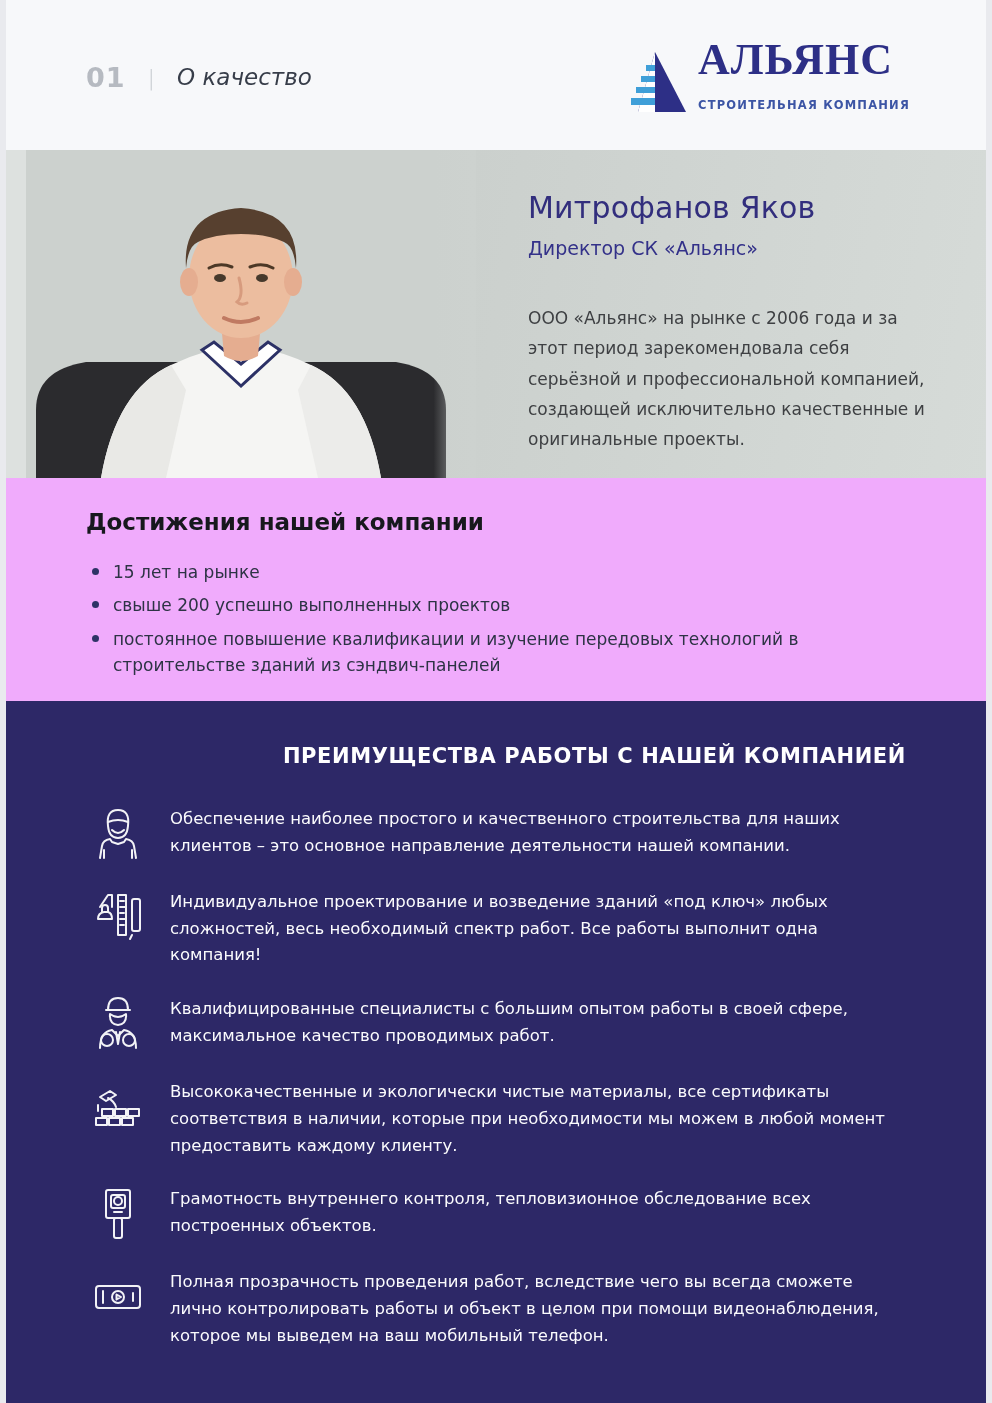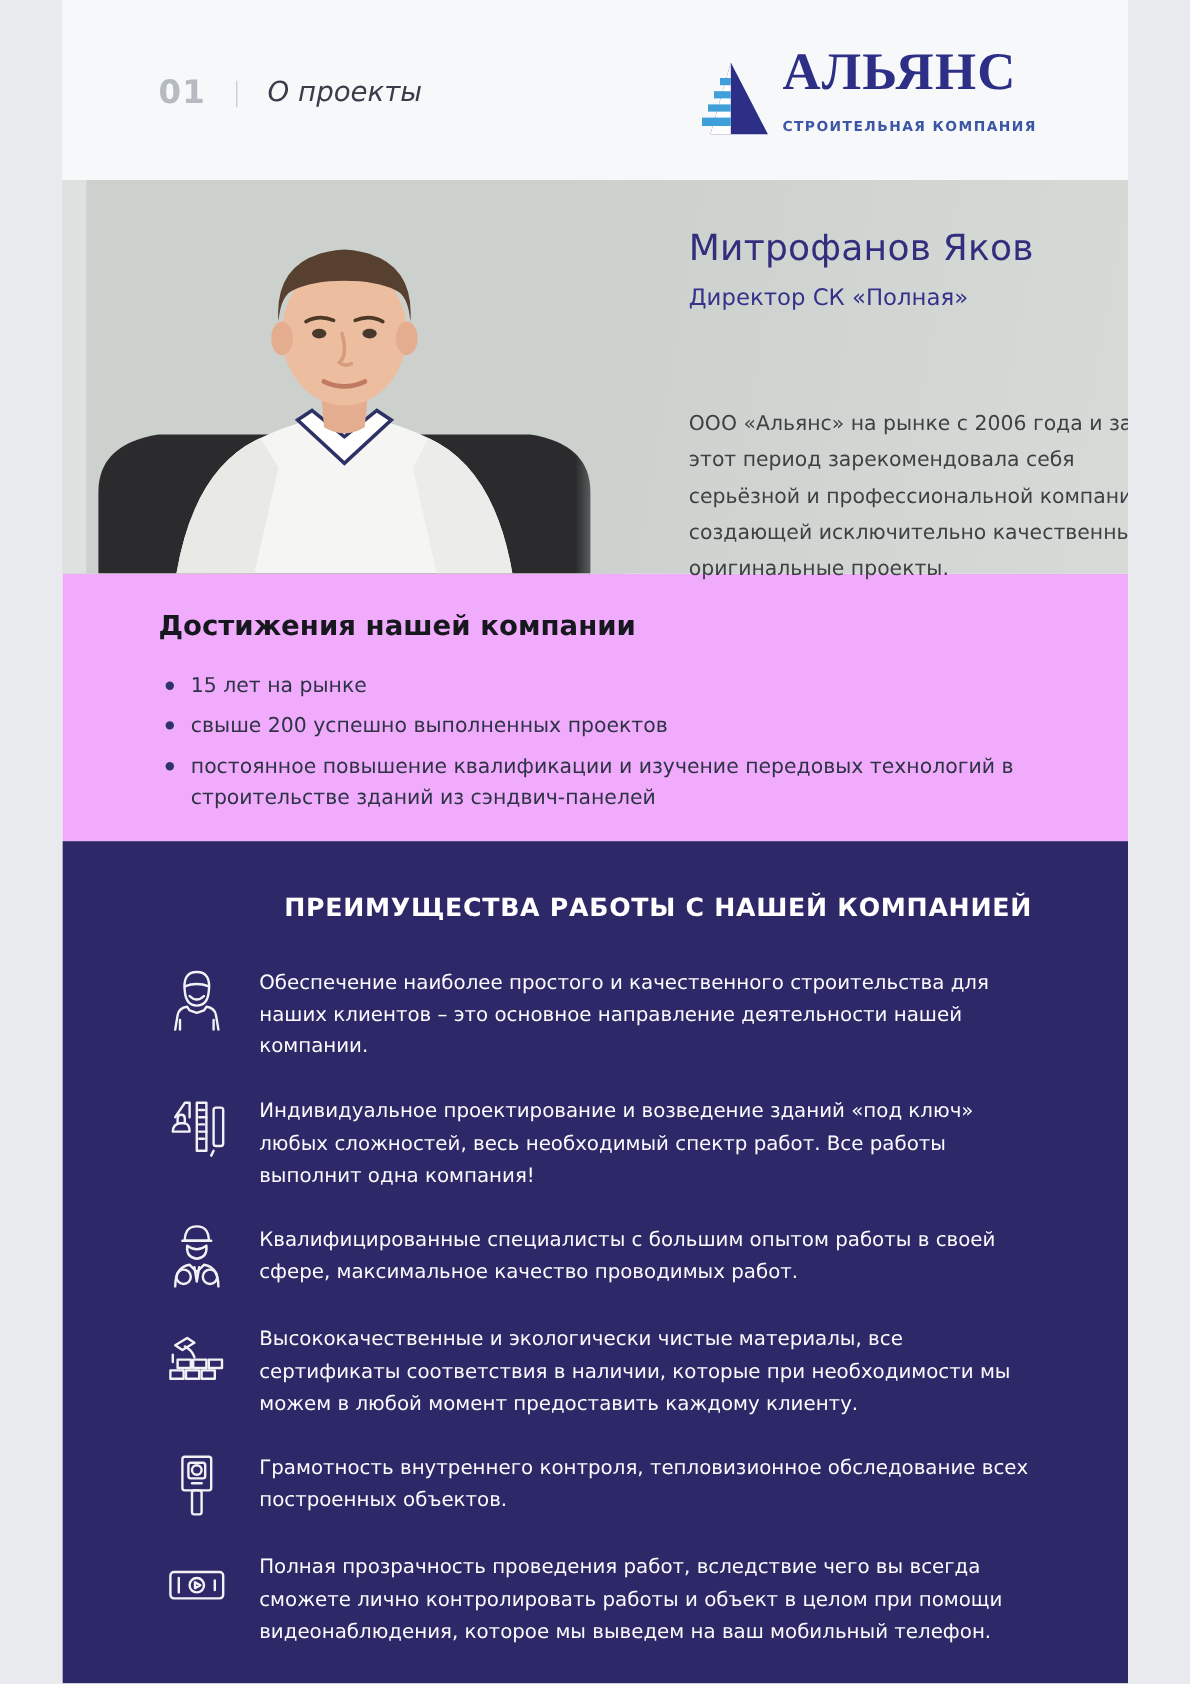--- a/index.html
+++ b/index.html
@@ -1,19 +1,19 @@
 <!DOCTYPE html>
 <html lang="ru"><head>
 <meta charset="utf-8">
 <style>
   * { margin: 0; padding: 0; box-sizing: border-box; }
   html, body { background: #e9eaee; }
   body { font-family: "DejaVu Sans", "Liberation Sans", sans-serif; }
   .page {
-    width: 888px; height: 1403px; margin: 0 auto; background: #f7f8fa;
+    width: 980px; height: 1403px; margin: 0 auto; background: #f7f8fa;
     display: flex; flex-direction: column; overflow: hidden; position: relative;
   }
 
   
   .header {
     height: 150px; flex: 0 0 150px; background: #f7f8fa;
     display: flex; align-items: center; justify-content: space-between;
     padding: 0 76px 0 80px;
   }
   .header-left { display: flex; align-items: center; gap: 22px; padding-top: 4px; }
@@ -34,21 +34,21 @@
   
   .hero {
     height: 328px; flex: 0 0 328px; position: relative;
     background: linear-gradient(100deg, #cfd4d1 0%, #cbd0cd 45%, #d6dbd8 100%);
   }
   .hero-photo { position: absolute; left: 0; top: 0; width: 470px; height: 328px; }
   .hero-text { position: absolute; left: 522px; top: 40px; width: 410px; }
   .person-name { font-size: 30px; font-weight: normal; color: #322e7d; letter-spacing: 0.2px; }
   .person-role { font-size: 19px; color: #333189; margin-top: 12px; }
   .person-desc {
-    font-size: 17px; color: #3e4043; line-height: 1.78; margin-top: 79px;
+    font-size: 17px; color: #3e4043; line-height: 1.78; margin-top: 44px;
   }
 
   
   .achievements { height: 223px; flex: 0 0 223px; background: #f0abfc; padding: 31px 80px 0; }
   .ach-title { font-size: 23px; font-weight: bold; color: #17181d; }
   .ach-list { list-style: none; margin-top: 24px; }
   .ach-item {
     position: relative; padding-left: 27px; font-size: 17px; color: #2d3345;
     line-height: 1.55; margin-bottom: 7px; max-width: 840px;
   }
@@ -70,21 +70,21 @@
 </style>
 </head>
 <body>
 
 <div class="page">
 
   <div class="header">
     <div class="header-left">
       <span class="page-number">01</span>
       <span class="header-sep">|</span>
-      <span class="section-name">О проекты</span>
+      <span class="section-name">О качество</span>
     </div>
     <div class="logo">
       <span class="logo-mark">
         <svg viewBox="0 0 62 60" aria-hidden="true">
           <polygon points="31,0 62,60 14,60" fill="#2d2f86"></polygon>
           <polygon points="31,0 31,60 14,60" fill="#ffffff"></polygon>
           <rect x="22" y="13" width="9" height="6" fill="#3f9fd8"></rect>
           <rect x="17" y="24" width="14" height="6" fill="#3f9fd8"></rect>
           <rect x="12" y="35" width="19" height="6" fill="#3f9fd8"></rect>
           <rect x="7" y="46" width="24" height="7" fill="#3f9fd8"></rect>
@@ -131,21 +131,21 @@
         <ellipse cx="214" cy="128" rx="6" ry="4" fill="#46392c"></ellipse>
         <ellipse cx="256" cy="128" rx="6" ry="4" fill="#46392c"></ellipse>
         <path d="M233 128 Q238 146 231 152 Q235 156 241 153" stroke="#d79b7e" stroke-width="3" fill="none" stroke-linecap="round"></path>
         <path d="M218 168 Q235 176 252 168" stroke="#c07a62" stroke-width="4" fill="none" stroke-linecap="round"></path>
 
         <rect x="300" y="0" width="170" height="328" fill="url(#fadeR)"></rect>
       </svg>
     </div>
     <div class="hero-text">
       <div class="person-name">Митрофанов Яков</div>
-      <div class="person-role">Директор СК «Полная»</div>
+      <div class="person-role">Директор СК «Альянс»</div>
       <div class="person-desc">ООО «Альянс» на рынке с 2006 года и за этот период зарекомендовала себя серьёзной и профессиональной компанией, создающей исключительно качественные и оригинальные проекты.</div>
     </div>
   </div>
 
   <div class="achievements">
     <div class="ach-title">Достижения нашей компании</div>
     <ul class="ach-list">
       <li class="ach-item">15 лет на рынке</li>
       <li class="ach-item">свыше 200 успешно выполненных проектов</li>
       <li class="ach-item">постоянное повышение квалификации и изучение передовых технологий в строительстве зданий из сэндвич-панелей</li>

